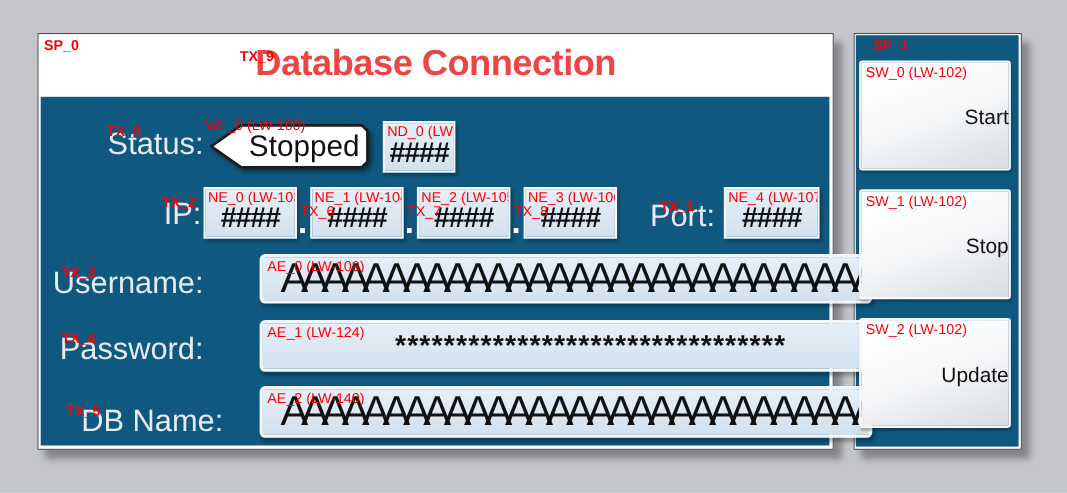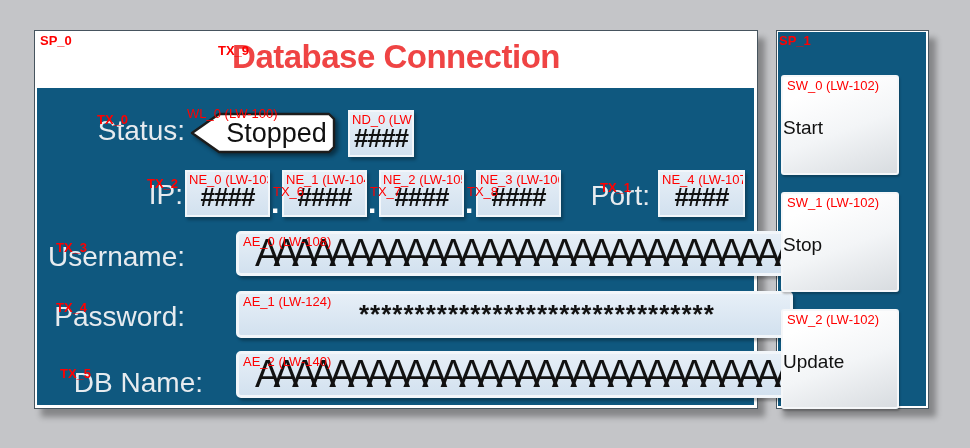--- a/index.html
+++ b/index.html
@@ -26,25 +26,25 @@
   .ae{border:3px solid #f2f6fa;border-radius:5px;margin-left:48px;}
   .ae .val{font-size:38px;font-weight:normal;letter-spacing:-6.8px;justify-content:flex-start;
            padding-left:16px;white-space:nowrap;}
   .ae.pw .val{font-size:26px;font-weight:bold;letter-spacing:1px;padding-left:120px;}
   .dot{position:absolute;color:#ffffff;font-size:30px;font-weight:bold;z-index:4;}
   .state-wrap{position:absolute;left:155px;top:80px;width:147px;height:44px;z-index:3;
               filter:drop-shadow(3px 3px 2px rgba(0,0,0,0.45));}
   .state-wrap svg{position:absolute;left:0;top:0;}
   .state-text{position:absolute;left:30px;right:4px;top:0;bottom:0;display:flex;
               align-items:center;justify-content:center;color:#111;font-size:27px;}
-  .btn{position:absolute;left:4px;width:118px;height:100px;box-sizing:border-box;
+  .btn{position:absolute;left:4px;width:138px;height:100px;box-sizing:border-box;
        border:2px solid #f5f7f9;border-radius:3px;z-index:3;cursor:default;
        background:linear-gradient(160deg,#ffffff 18%,#f3f5f7 55%,#d8dce0 100%);
-       display:flex;align-items:center;justify-content:flex-start;
-       box-shadow:1px 2px 2px rgba(0,0,0,0.25);margin-top:20px;}
+       display:flex;align-items:center;justify-content:flex-end;
+       box-shadow:1px 2px 2px rgba(0,0,0,0.25);}
   .btn .btxt{color:#111;font-size:19px;margin-top:6px;}
   .btn .tag{left:4px;top:2px;}
 </style>
 </head>
 <body>
 
 <div class="screen">
 
   <div class="panel panel-main">
     <div class="blue-body"></div>
@@ -121,21 +121,21 @@
     <div class="wlabel" style="left:28px;top:335px;width:140px">DB Name:</div>
     <span class="tag b" style="left:25px;top:336px">TX_5</span>
     <div class="field ae" style="left:153px;top:320px;width:551px;height:41px">
       <span class="tag" style="left:4px">AE_2 (LW-140)</span>
       <span class="val">AAAAAAAAAAAAAAAAAAAAAAAAAAAAAAAAAAAAAAA</span>
     </div>
   </div>
 
   <div class="panel panel-side">
     <div class="blue-body"></div>
-    <span class="tag b" style="left:2px;top:3px">SP_1</span>
+    <span class="tag b" style="left:17px;top:3px">SP_1</span>
 
     <div class="btn" style="top:24px">
       <span class="tag">SW_0 (LW-102)</span>
       <span class="btxt">Start</span>
     </div>
     <div class="btn" style="top:141px">
       <span class="tag">SW_1 (LW-102)</span>
       <span class="btxt">Stop</span>
     </div>
     <div class="btn" style="top:258px">

